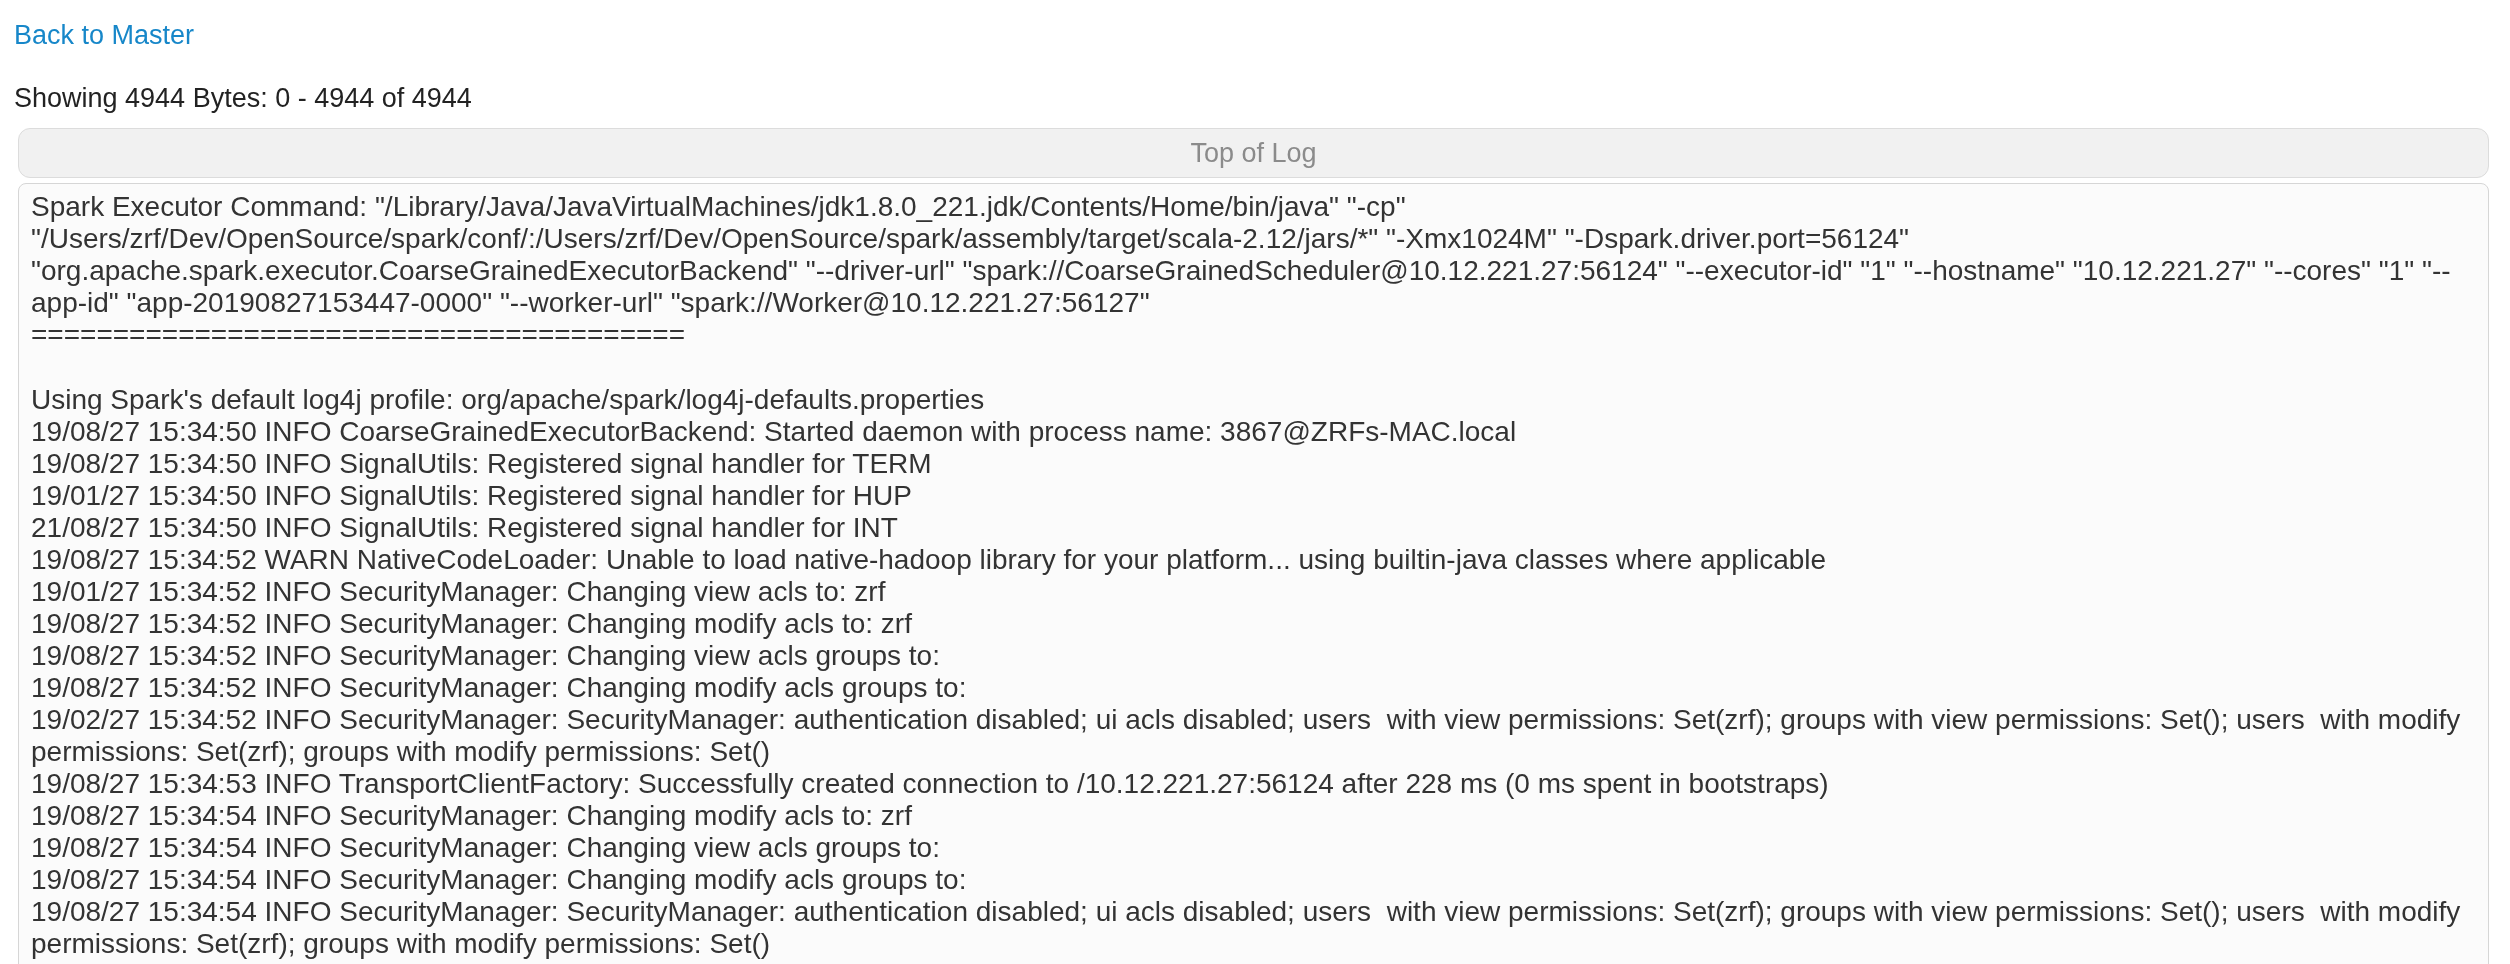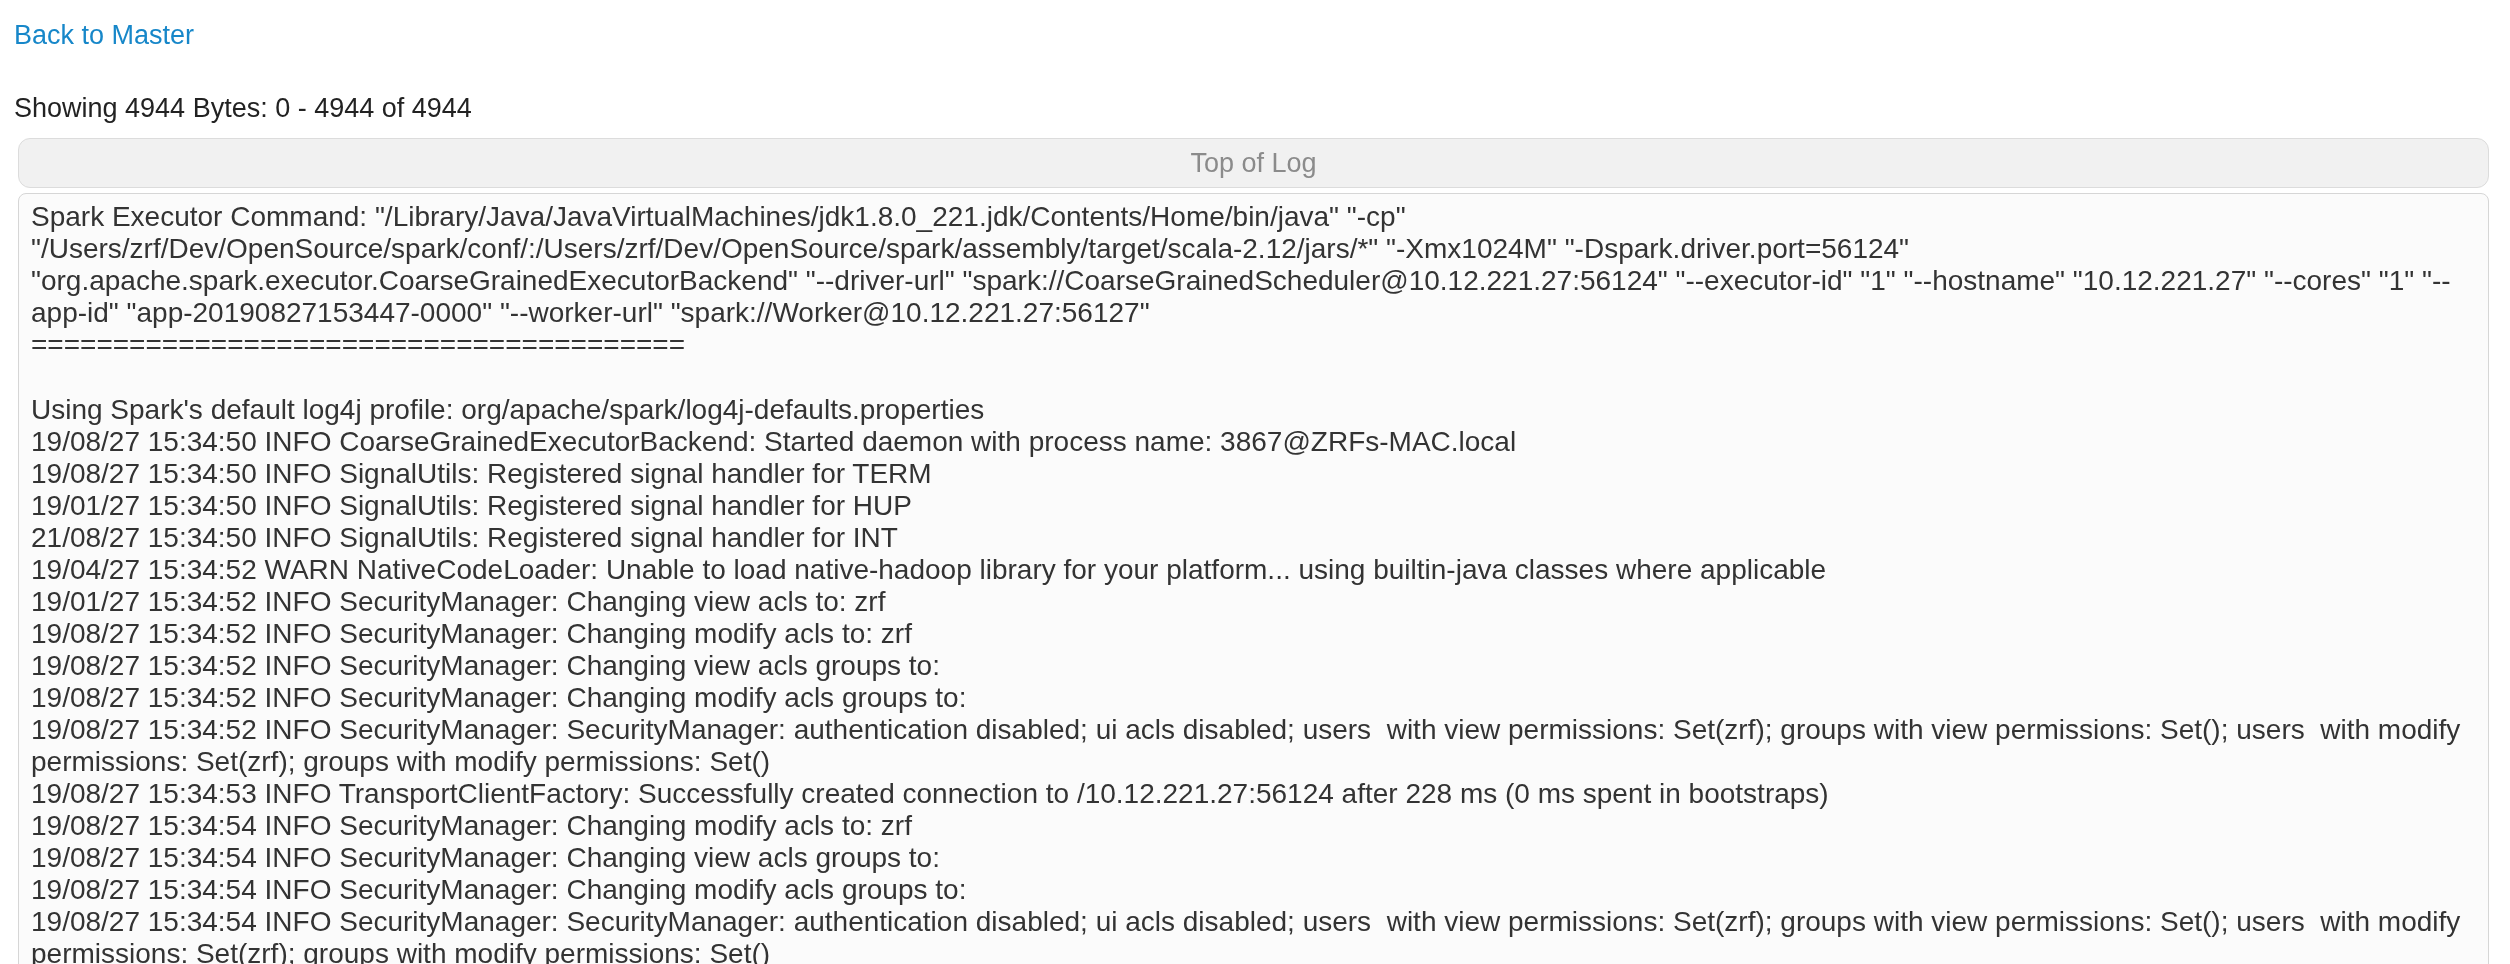--- a/index.html
+++ b/index.html
@@ -16,21 +16,21 @@
   }
   .back-link {
     display: inline-block;
     font-size: 27px;
     line-height: 30px;
     color: var(--link-blue, #1787c9);
     text-decoration: none;
     cursor: pointer;
   }
   .byte-status {
-    margin-top: 42px;
+    margin-top: 32px;
     font-size: 27px;
     line-height: 32px;
     color: #222222;
   }
   .log-wrap {
     margin: 14px 21px 0 18px;
   }
   .log-header {
     box-sizing: border-box;
     width: 100%;
@@ -84,25 +84,25 @@
 
   <div class="log-box" id="log-box">
       <div class="log-line">Spark Executor Command: "/Library/Java/JavaVirtualMachines/jdk1.8.0_221.jdk/Contents/Home/bin/java" "-cp" "/Users/zrf/Dev/OpenSource/spark/conf/:/Users/zrf/Dev/OpenSource/spark/assembly/target/scala-2.12/jars/*" "-Xmx1024M" "-Dspark.driver.port=56124" "org.apache.spark.executor.CoarseGrainedExecutorBackend" "--driver-url" "spark://CoarseGrainedScheduler@10.12.221.27:56124" "--executor-id" "1" "--hostname" "10.12.221.27" "--cores" "1" "--app-id" "app-20190827153447-0000" "--worker-url" "spark://Worker@10.12.221.27:56127"</div>
       <div class="log-line">========================================</div>
       <div class="log-line"></div>
       <div class="log-line">Using Spark's default log4j profile: org/apache/spark/log4j-defaults.properties</div>
       <div class="log-line">19/08/27 15:34:50 INFO CoarseGrainedExecutorBackend: Started daemon with process name: 3867@ZRFs-MAC.local</div>
       <div class="log-line">19/08/27 15:34:50 INFO SignalUtils: Registered signal handler for TERM</div>
       <div class="log-line">19/01/27 15:34:50 INFO SignalUtils: Registered signal handler for HUP</div>
       <div class="log-line">21/08/27 15:34:50 INFO SignalUtils: Registered signal handler for INT</div>
-      <div class="log-line">19/04/27 15:34:52 WARN NativeCodeLoader: Unable to load native-hadoop library for your platform... using builtin-java classes where applicable</div>
+      <div class="log-line">19/08/27 15:34:52 WARN NativeCodeLoader: Unable to load native-hadoop library for your platform... using builtin-java classes where applicable</div>
       <div class="log-line">19/01/27 15:34:52 INFO SecurityManager: Changing view acls to: zrf</div>
       <div class="log-line">19/08/27 15:34:52 INFO SecurityManager: Changing modify acls to: zrf</div>
       <div class="log-line">19/08/27 15:34:52 INFO SecurityManager: Changing view acls groups to: </div>
       <div class="log-line">19/08/27 15:34:52 INFO SecurityManager: Changing modify acls groups to: </div>
-      <div class="log-line">19/08/27 15:34:52 INFO SecurityManager: SecurityManager: authentication disabled; ui acls disabled; users  with view permissions: Set(zrf); groups with view permissions: Set(); users  with modify permissions: Set(zrf); groups with modify permissions: Set()</div>
+      <div class="log-line">19/02/27 15:34:52 INFO SecurityManager: SecurityManager: authentication disabled; ui acls disabled; users  with view permissions: Set(zrf); groups with view permissions: Set(); users  with modify permissions: Set(zrf); groups with modify permissions: Set()</div>
       <div class="log-line">19/08/27 15:34:53 INFO TransportClientFactory: Successfully created connection to /10.12.221.27:56124 after 228 ms (0 ms spent in bootstraps)</div>
       <div class="log-line">19/08/27 15:34:54 INFO SecurityManager: Changing modify acls to: zrf</div>
       <div class="log-line">19/08/27 15:34:54 INFO SecurityManager: Changing view acls groups to: </div>
       <div class="log-line">19/08/27 15:34:54 INFO SecurityManager: Changing modify acls groups to: </div>
       <div class="log-line">19/08/27 15:34:54 INFO SecurityManager: SecurityManager: authentication disabled; ui acls disabled; users  with view permissions: Set(zrf); groups with view permissions: Set(); users  with modify permissions: Set(zrf); groups with modify permissions: Set()</div>
     </div>
 </div>
 
 </body></html>

